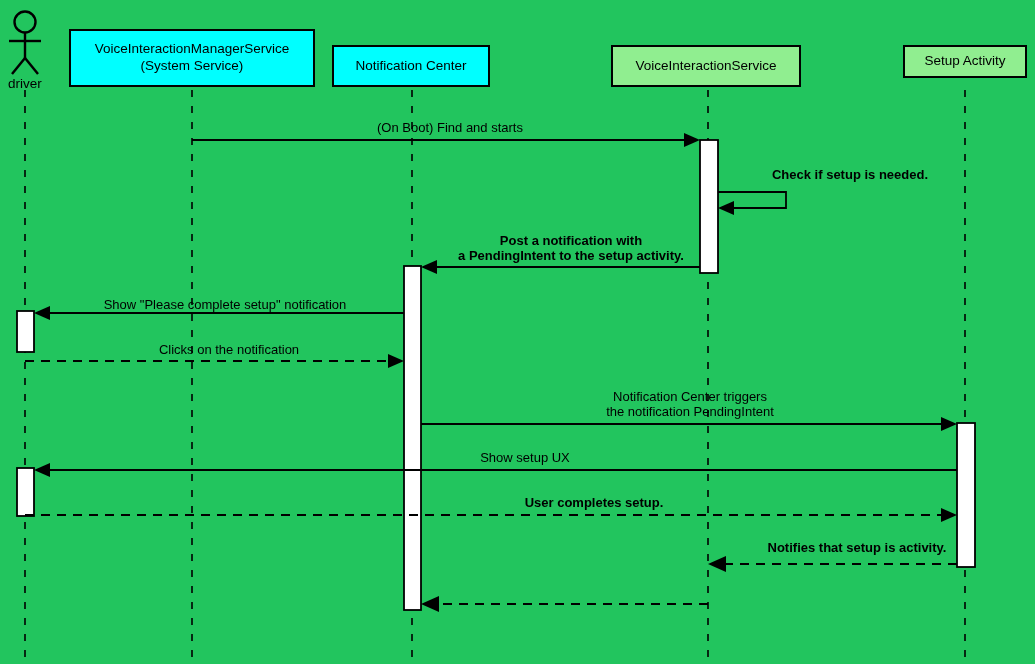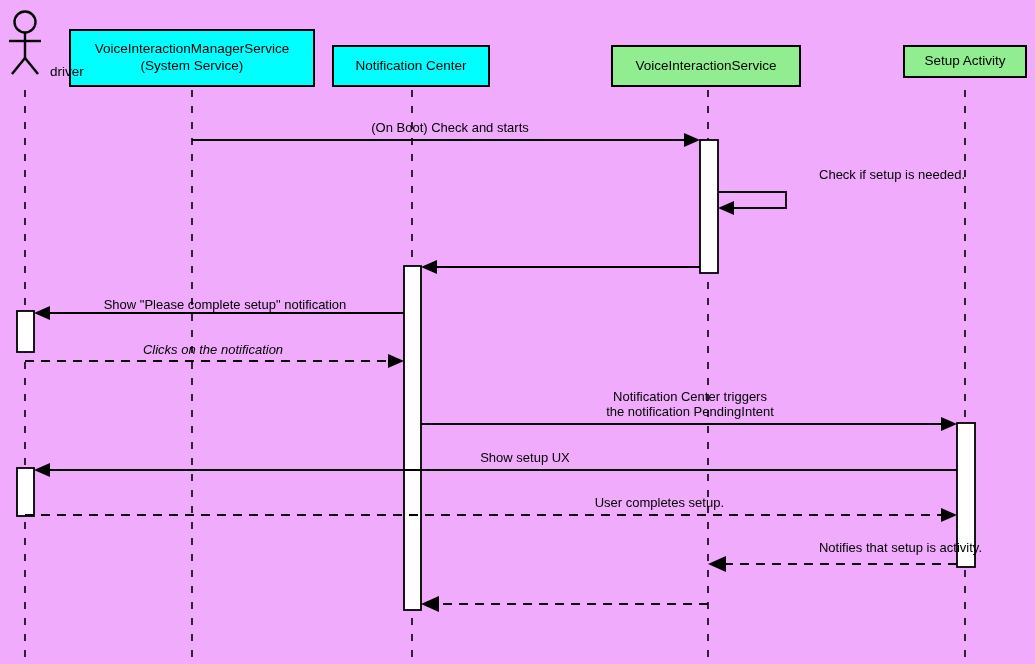--- a/index.html
+++ b/index.html
@@ -8,21 +8,21 @@
     background: #ffffff;
   }
   body {
     font-family: "Liberation Sans", sans-serif;
   }
   #diagram-root {
     position: relative;
     width: 1035px;
     height: 664px;
     overflow: hidden;
-    background: #f0abfc;
+    background: #22c55e;
   }
   #diagram-svg {
     position: absolute;
     top: 0;
     left: 0;
     width: 1035px;
     height: 664px;
   }
   .lifeline-head-box {
     position: absolute;
@@ -46,21 +46,22 @@
   }
   .msg-label {
     position: absolute;
     font-size: 13px;
     color: #000000;
     line-height: 1.15;
     white-space: pre-line;
     text-align: center;
   }
   .msg-label.left-align {
-    text-align: right;
+    text-align: center;
+    font-weight: bold;
   }
 </style>
 </head>
 <body>
 
 <div id="diagram-root">
 
   <svg id="diagram-svg" viewBox="0 0 1035 664" xmlns="http://www.w3.org/2000/svg">
 
     <g stroke="#000000" fill="none" stroke-width="2.4">
@@ -149,30 +150,32 @@
   </div>
 
   <div class="lifeline-head-box" style="left:611px; top:45px; width:190px; height:42px; background:#90EE90;">
     <span>VoiceInteractionService</span>
   </div>
 
   <div class="lifeline-head-box" style="left:903px; top:45px; width:124px; height:33px; background:#90EE90;">
     <span>Setup Activity</span>
   </div>
 
-  <div class="actor-label" style="left:0px; top:64px; width:50px;padding-left:42px;">driver</div>
+  <div class="actor-label" style="left:0px; top:76px; width:50px;">driver</div>
 
-  <div class="msg-label" style="left:325px; top:121px; width:250px;">(On Boot) Check and starts</div>
+  <div class="msg-label" style="left:325px; top:121px; width:250px;">(On Boot) Find and starts</div>
 
   <div class="msg-label left-align" style="left:735px; top:168px; width:230px;">Check if setup is needed.</div>
 
+  <div class="msg-label left-align" style="left:441px; top:234px; width:260px;">Post a notification with
+a PendingIntent to the setup activity.</div>
 
   <div class="msg-label" style="left:60px; top:298px; width:330px;">Show "Please complete setup" notification</div>
 
-  <div class="msg-label" style="left:53px; top:343px; width:320px;font-style:italic;">Clicks on the notification</div>
+  <div class="msg-label" style="left:69px; top:343px; width:320px;">Clicks on the notification</div>
 
   <div class="msg-label" style="left:425px; top:451px; width:200px;">Show setup UX</div>
 
   <div class="msg-label" style="left:560px; top:390px; width:260px;">Notification Center triggers
 the notification PendingIntent</div>
 
   <div class="msg-label left-align" style="left:424px; top:496px; width:260px;margin-left:40px;">User completes setup.</div>
 
   <div class="msg-label left-align" style="left:732px; top:541px; width:250px;">Notifies that setup is activity.</div>
 

